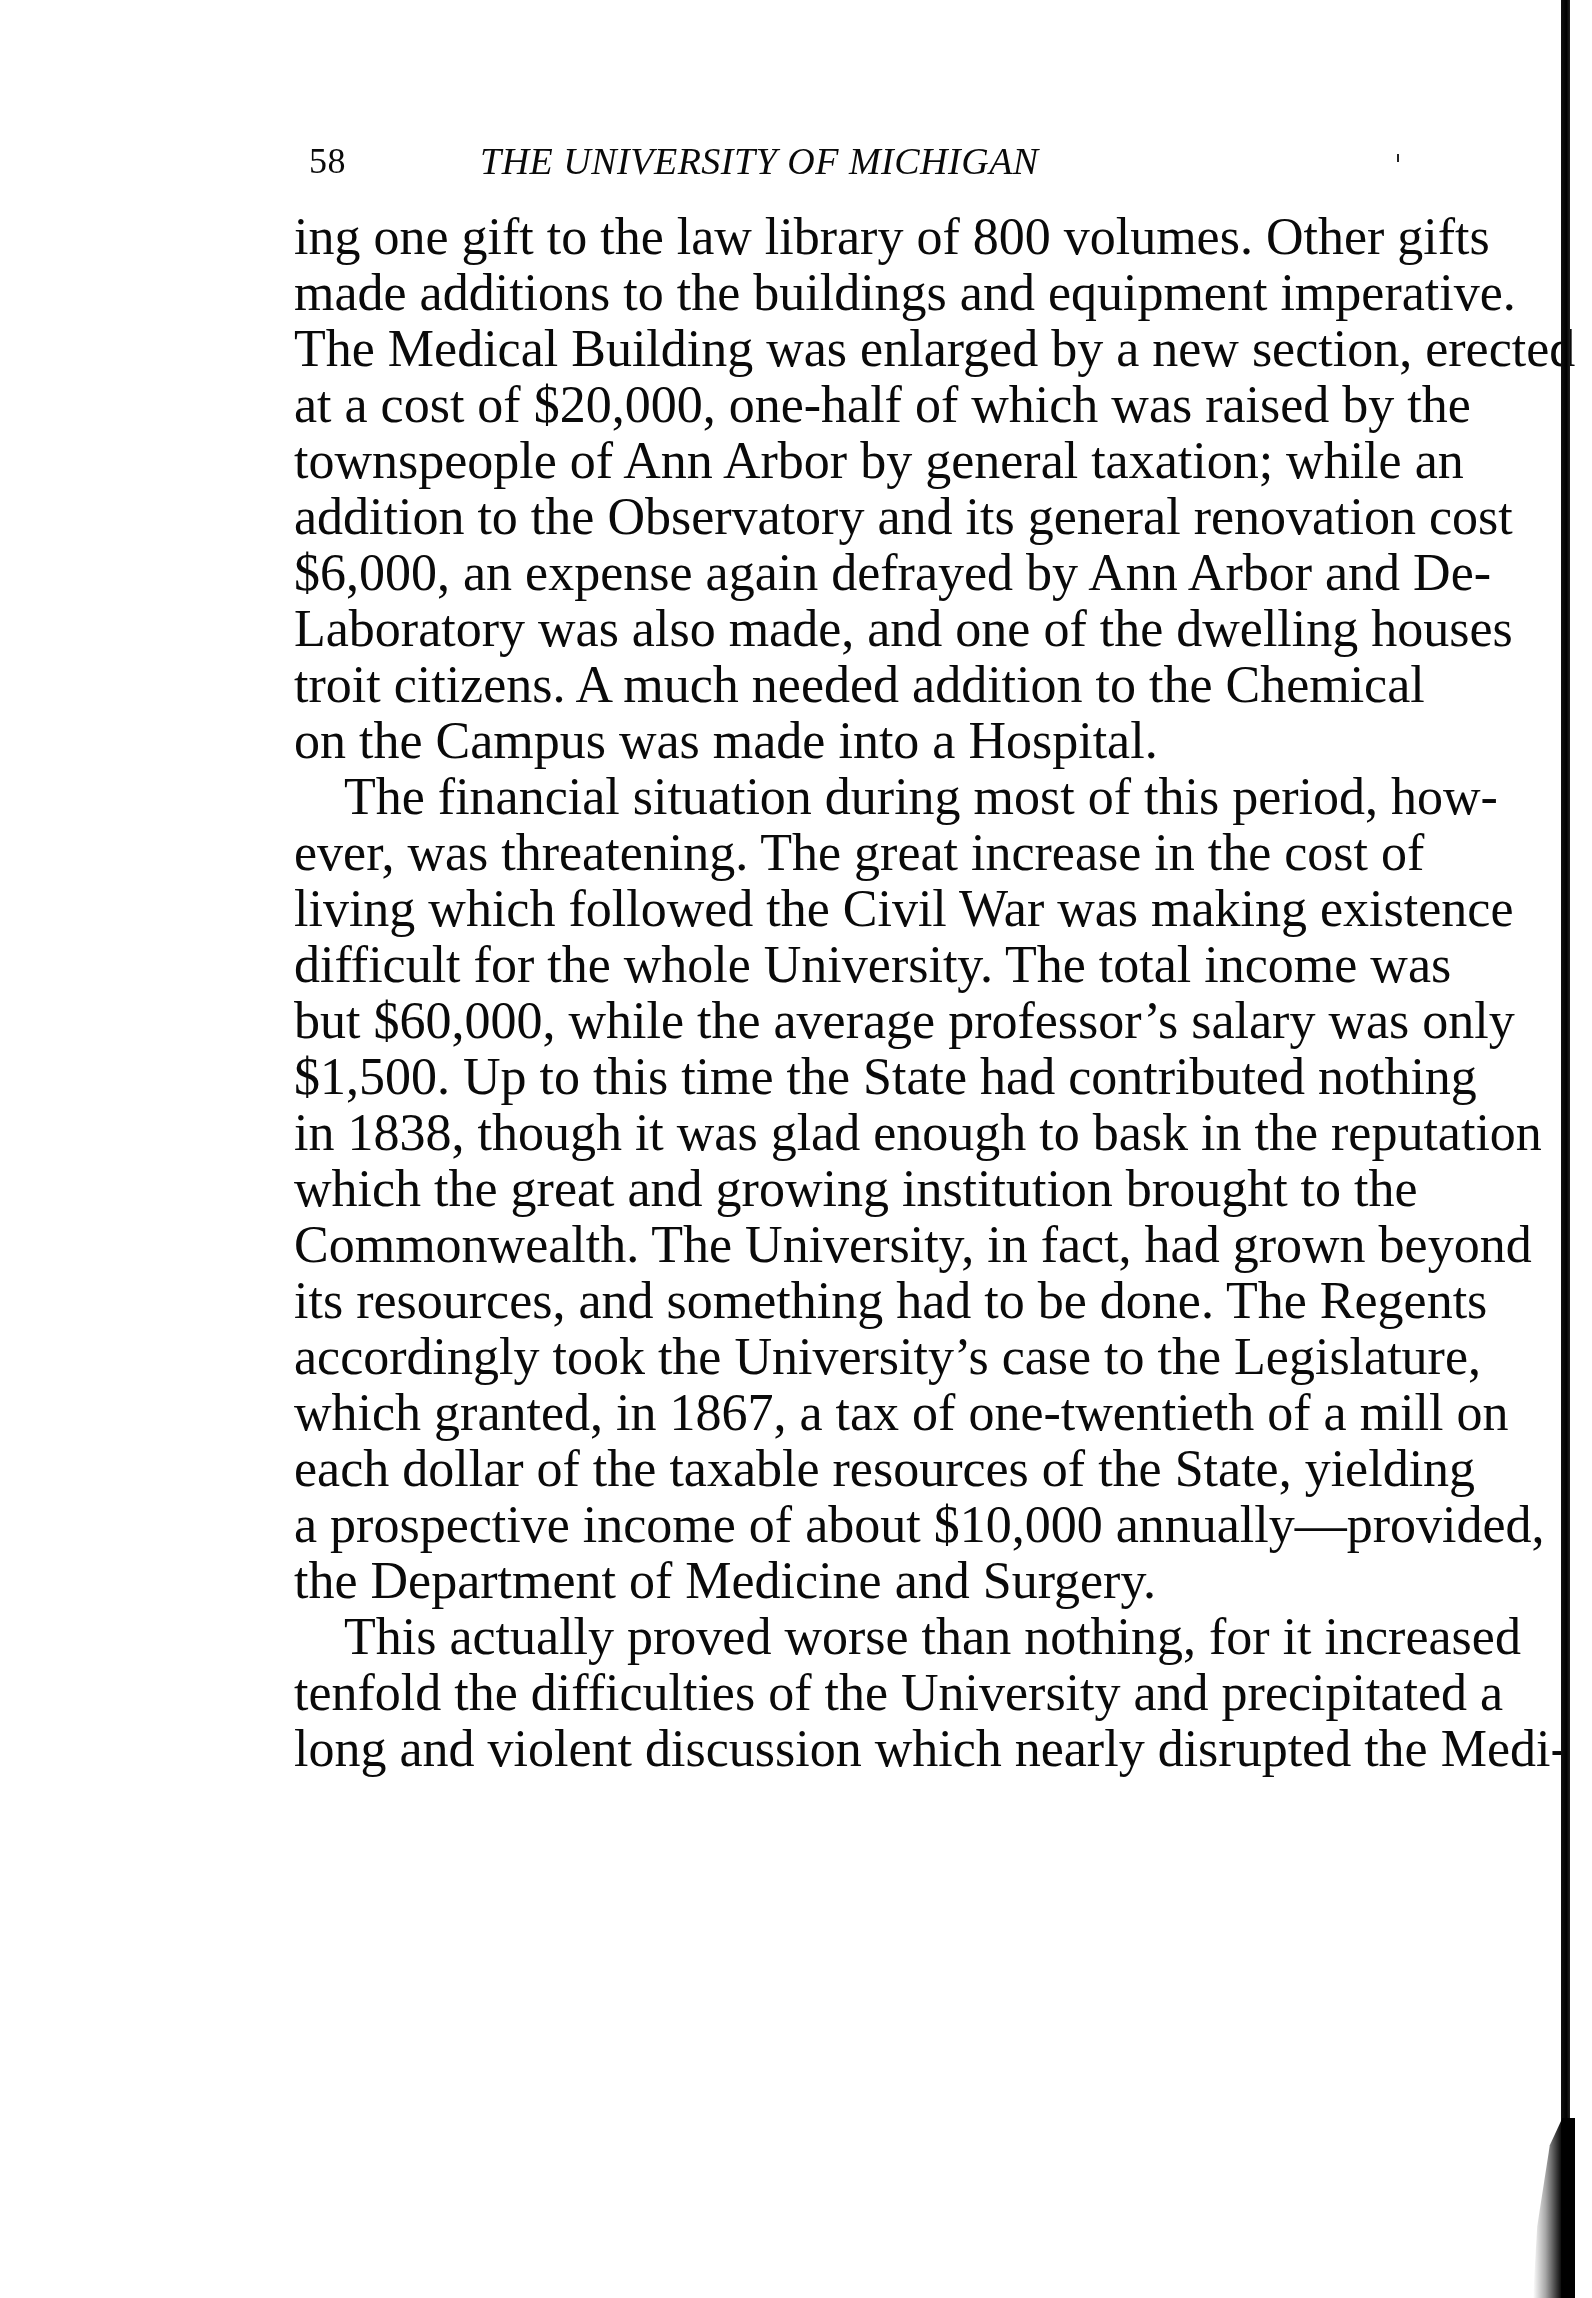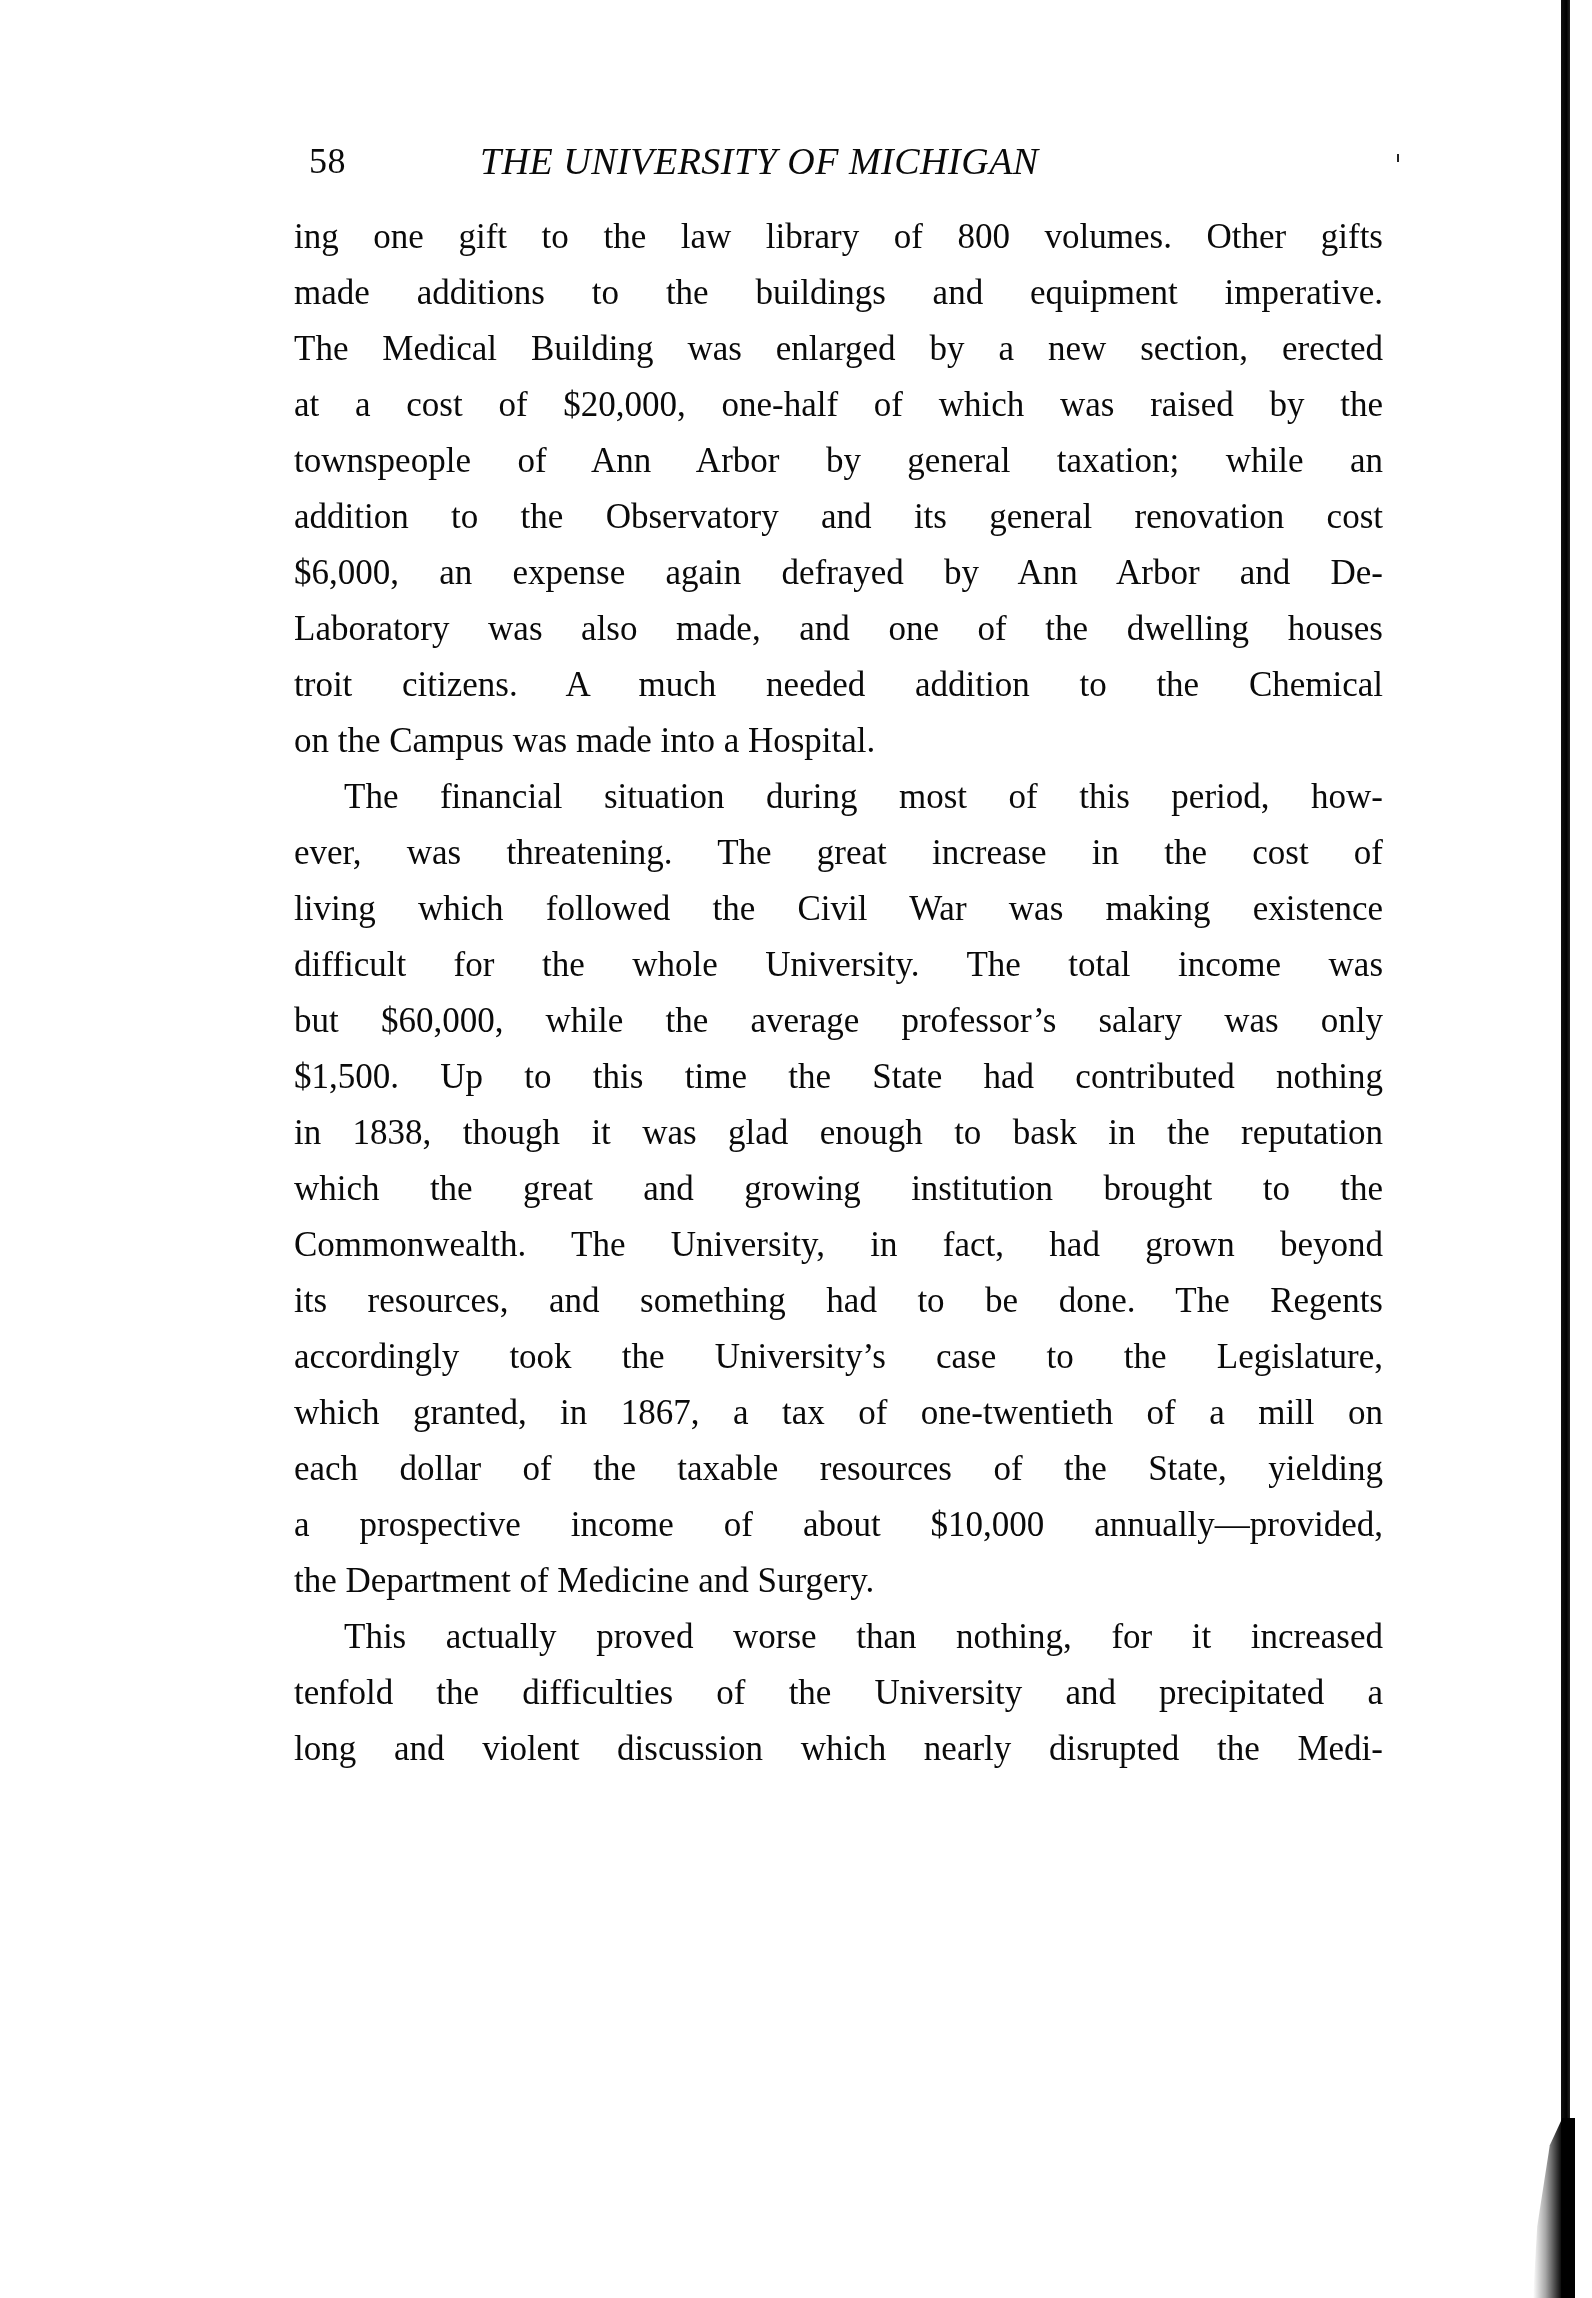--- a/index.html
+++ b/index.html
@@ -49,21 +49,21 @@
     .text-block {
       position: absolute;
       left: 294px;
       top: 209px;
       width: 1089px;
     }
     .line {
       display: block;
       height: 56px;
       line-height: 56px;
-      font-size: 35px;
+      font-size: 52px;
       text-align: justify;
       text-align-last: justify;
       white-space: nowrap;
       overflow: visible;
     }
     .line.last {
       text-align-last: left;
     }
     .line.indent {
       padding-left: 50px;

